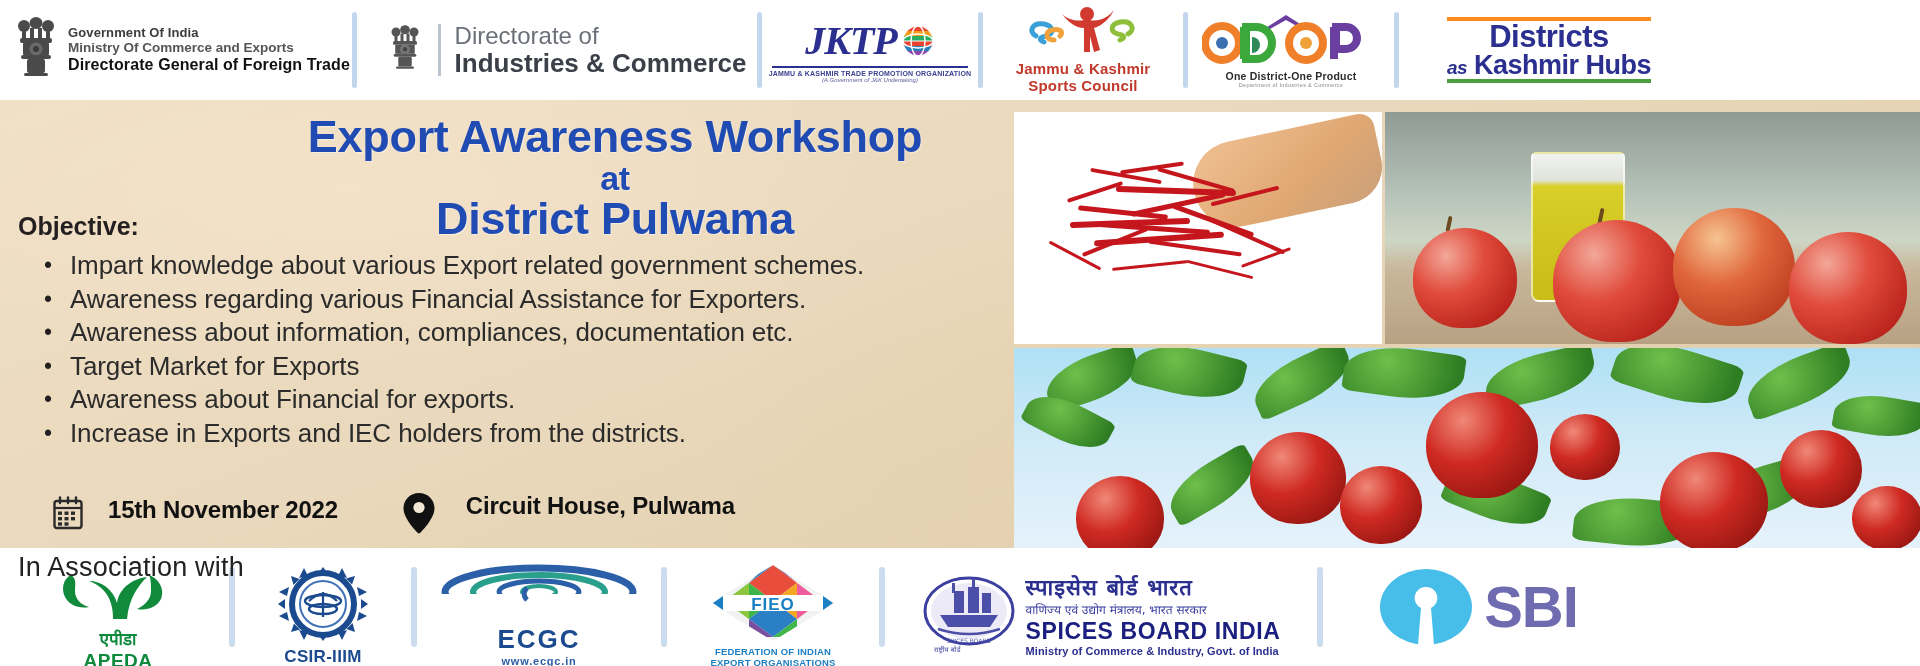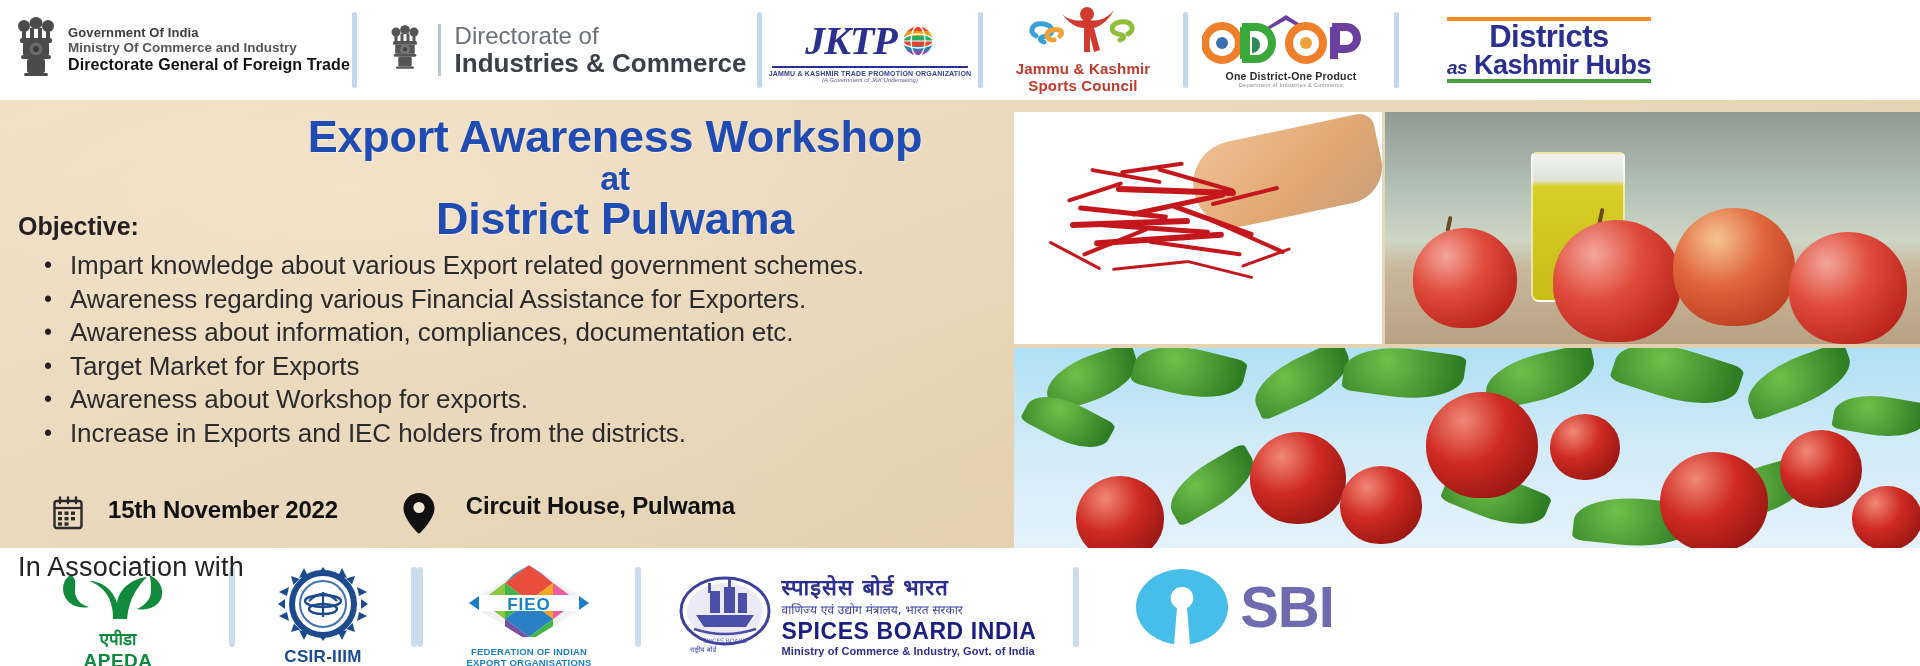--- a/index.html
+++ b/index.html
@@ -178,21 +178,21 @@
           <rect x="7" y="26" width="26" height="12" rx="1"></rect>
           <circle cx="20" cy="32" r="6.5" fill="#6a6a6a"></circle>
             <circle cx="20" cy="32" r="3" fill="#3a3a3a"></circle>
           <rect x="5" y="38" width="30" height="4" rx="2"></rect>
           <rect x="11" y="42" width="18" height="14" rx="2"></rect>
           <rect x="8" y="56" width="24" height="3" rx="1.5"></rect>
         </g>
       </svg>
       <div class="dgft-text">
         <div class="dgft-l1">Government Of India</div>
-        <div class="dgft-l2">Ministry Of Commerce and Industry</div>
+        <div class="dgft-l2">Ministry Of Commerce and Exports</div>
         <div class="dgft-l3">Directorate General of Foreign Trade</div>
       </div>
     </div>
 
     <div class="vdiv"></div>
 
     <div class="hcell" style="width:400px; padding-left:22px;">
       <svg class="emblem-sm" viewBox="0 0 40 66">
         <g fill="#555">
           <ellipse cx="8" cy="9" rx="6" ry="6"></ellipse>
@@ -327,21 +327,21 @@
         <div class="bullet">
           <span class="dot">•</span>
           <span class="btxt">Awareness about information, compliances, documentation etc.</span>
         </div>
         <div class="bullet">
           <span class="dot">•</span>
           <span class="btxt">Target Market for Exports</span>
         </div>
         <div class="bullet">
           <span class="dot">•</span>
-          <span class="btxt">Awareness about Workshop for exports.</span>
+          <span class="btxt">Awareness about Financial for exports.</span>
         </div>
         <div class="bullet">
           <span class="dot">•</span>
           <span class="btxt">Increase in Exports and IEC holders from the districts.</span>
         </div>
       </div>
 
       <div class="meta">
         <div class="meta-date">
           <svg class="cal-icon" viewBox="0 0 32 34">
@@ -485,20 +485,34 @@
           <ellipse cx="47" cy="44" rx="14" ry="5" fill="none" stroke="#1b4a8f" stroke-width="2.4"></ellipse>
           <path d="M33 36 q14 -14 28 0" fill="none" stroke="#1b4a8f" stroke-width="2.2"></path>
           <line x1="47" y1="27" x2="47" y2="52" stroke="#1b4a8f" stroke-width="2.2"></line>
         </svg>
         <div class="csir-t">CSIR-IIIM</div>
       </div>
     </div>
 
     <div class="fdiv"></div>
 
+    <div class="fcell" style="width:244px; padding-top:16px;">
+      <div style="text-align:center;">
+        <svg width="196" height="56" viewBox="0 0 196 56">
+          <ellipse cx="98" cy="28" rx="94" ry="24" fill="none" stroke="#2b5fa8" stroke-width="7"></ellipse>
+          <ellipse cx="98" cy="28" rx="66" ry="17" fill="none" stroke="#2aa08c" stroke-width="6"></ellipse>
+          <ellipse cx="98" cy="28" rx="40" ry="11" fill="none" stroke="#2b5fa8" stroke-width="5"></ellipse>
+          <ellipse cx="98" cy="28" rx="17" ry="6" fill="none" stroke="#2aa08c" stroke-width="4"></ellipse>
+          <rect x="0" y="30" width="196" height="26" fill="#ffffff"></rect>
+          <path d="M86 24 a14 10 0 0 0 0 12" fill="none" stroke="#2b5fa8" stroke-width="5"></path>
+        </svg>
+        <div class="ecgc-t">ECGC</div>
+        <div class="ecgc-u">www.ecgc.in</div>
+      </div>
+    </div>
 
     <div class="fdiv"></div>
 
     <div class="fcell" style="width:212px; padding-top:18px;">
       <div style="text-align:center;">
         <svg width="128" height="80" viewBox="0 0 128 80">
           <defs>
               <clipPath id="dia">
                 <path d="M64 2 L126 40 L64 78 L2 40 Z"></path>
               </clipPath>

